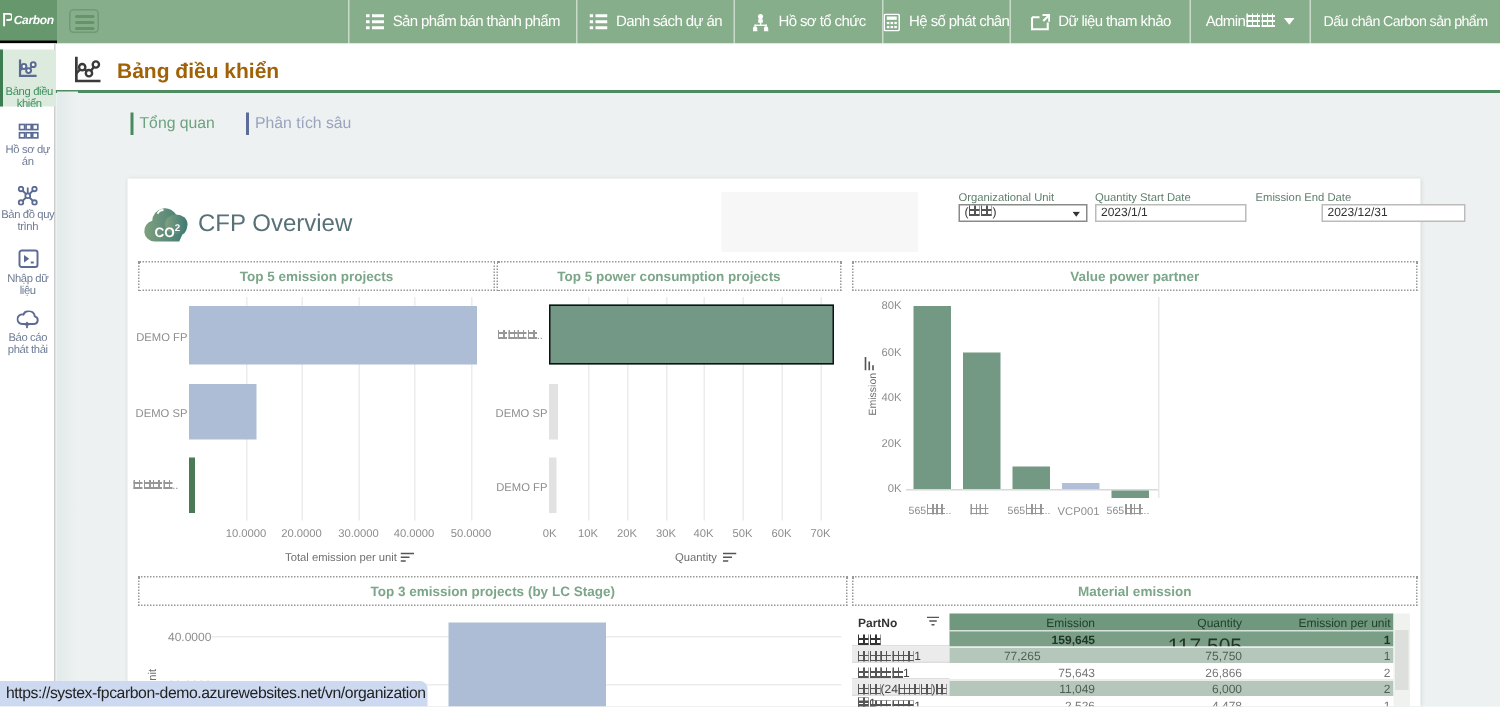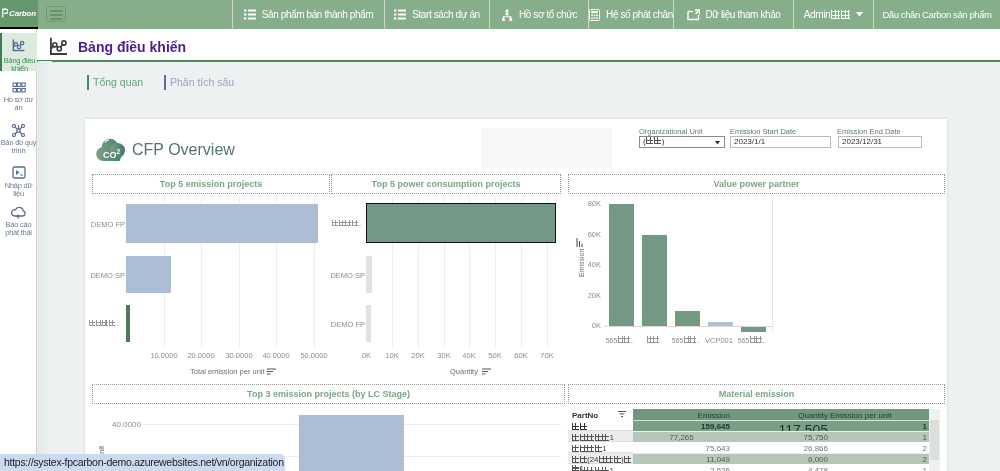--- a/index.html
+++ b/index.html
@@ -15,21 +15,21 @@
 #logoline{position:absolute;left:0;top:27px;width:38px;height:2px;background:#000}
 #burger{position:absolute;left:46px;top:6px;width:20px;height:16px;border-radius:3px;border:1px solid #6f9a74}
 #burger span{position:absolute;left:2.5px;width:13px;height:2px;background:#649468;border-radius:1px}
 #nav{position:absolute;left:0;top:0;width:1000px;height:29px;color:#fff;font-size:10px;letter-spacing:-0.4px}
 .nav-item{position:absolute;top:0;height:29px;display:flex;align-items:center;justify-content:center;gap:6px;white-space:nowrap}
 .nav-sep{position:absolute;top:0;width:1px;height:29px;background:rgba(255,255,255,.55)}
 .nav-item svg{flex:0 0 auto}
 
 #header{position:absolute;left:0;top:29px;width:1000px;height:31px;background:#fff}
 #greenline{position:absolute;left:0;top:60px;width:1000px;height:2px;background:#4d8b60}
-#htitle{position:absolute;left:78px;top:39px;font-size:14px;font-weight:bold;color:#4c1d95}
+#htitle{position:absolute;left:78px;top:39px;font-size:14px;font-weight:bold;color:#a16207}
 
 #sidebar{position:absolute;left:0;top:29px;width:37px;height:442px;background:#fff;border-right:1px solid #ccc}
 .sb-item{position:absolute;left:0;width:37px;text-align:center;font-size:7.5px;letter-spacing:-0.25px;line-height:7.5px;color:#6e7b94}
 .sb-sel{background:#dcebdd;border-left:2px solid #3e7d52;color:#3f8f5f}
 
 .tabbar{position:absolute;font-size:10.5px}
 .tbar{position:absolute;width:2px;height:15px}
 
 #card{position:absolute;left:85px;top:119px;width:862px;height:352px;background:#fff;box-shadow:0 0 3px rgba(0,0,0,.12)}
 .tbox{position:absolute;height:20px;border:1px dotted #999;color:#7ca689;font-size:9px;font-weight:bold;text-align:center;line-height:19px}
@@ -74,21 +74,21 @@
   <svg width="12" height="11" viewBox="0 0 12 11">
         <g fill="#fff">
           <rect x="0" y="0.5" width="2.4" height="2"></rect>
           <rect x="4" y="0.5" width="8" height="2"></rect>
           <rect x="0" y="4.5" width="2.4" height="2"></rect>
           <rect x="4" y="4.5" width="8" height="2"></rect>
           <rect x="0" y="8.5" width="2.4" height="2"></rect>
           <rect x="4" y="8.5" width="8" height="2"></rect>
         </g>
       </svg>
-  <span>Start sách dự án</span>
+  <span>Danh sách dự án</span>
     </div>
  <div class="nav-sep" style="left:489px"></div>
  <div class="nav-item" style="left:490px;width:98px">
   <svg width="12" height="12" viewBox="0 0 12 12">
         <g fill="#fff">
           <circle cx="6" cy="2" r="1.7"></circle>
           <rect x="4.5" y="3.8" width="3" height="2.4"></rect>
           <rect x="5.6" y="6" width="0.9" height="1.6"></rect>
           <rect x="2" y="7.4" width="8.2" height="0.9"></rect>
           <rect x="2" y="7.4" width="0.9" height="1.4"></rect>
@@ -221,24 +221,24 @@
 </svg>
 <div class="abs" style="left:132px;top:141px;font-size:16px;color:#587179">CFP Overview</div>
 
 <div class="abs" style="left:481px;top:128px;width:131px;height:40px;background:#f7f7f7"></div>
 
 <div class="flabel" style="left:639px;top:127px">Organizational Unit</div>
 <div class="finput" style="left:639px;top:136px;width:86px;border-color:#8a8a8a;font-size:8px">(<span class="zh" style="width:7px;height:7px;vertical-align:0"></span><span class="zh" style="width:7px;height:7px;vertical-align:0"></span>)
  <svg class="abs" style="right:4px;top:4px" width="5" height="3.5" viewBox="0 0 6 4">
         <path d="M0 0 L3 4 L6 0 Z" fill="#333"></path>
       </svg></div>
-<div class="flabel" style="left:730px;top:127px">Emission Start Date</div>
+<div class="flabel" style="left:730px;top:127px">Quantity Start Date</div>
 <div class="finput" style="left:730px;top:136px;width:101px">2023/1/1</div>
 <div class="flabel" style="left:837px;top:127px">Emission End Date</div>
-<div class="finput" style="left:838px;top:136px;width:84px">2023/12/31</div>
+<div class="finput" style="left:881px;top:136px;width:96px">2023/12/31</div>
 
 <div class="tbox" style="left:92px;top:174px;width:238px">Top 5 emission projects</div>
 <div class="tbox" style="left:331px;top:174px;width:230px">Top 5 power consumption projects</div>
 <div class="tbox" style="left:568px;top:174px;width:377px">Value power partner</div>
 <div class="tbox" style="left:92px;top:384px;width:473px">Top 3 emission projects (by LC Stage)</div>
 <div class="tbox" style="left:568px;top:384px;width:377px">Material emission</div>
 
 <div id="chart1">
  <div class="gridv" style="left:164px;top:198px;height:149px"></div>
  <div class="gridv" style="left:201px;top:198px;height:149px"></div>
@@ -331,21 +331,21 @@
 <div id="table">
  <div class="abs" style="left:568px;top:409px;width:65px;height:11px;font-size:8px;font-weight:bold;color:#333;padding:2px 0 0 4px">PartNo</div>
  <svg class="abs" style="left:618px;top:411px" width="8" height="7" viewBox="0 0 8 7">
         <g stroke="#555" stroke-width="1">
           <path d="M0 .5 H8 M1.5 3 H6.5 M3 5.5 H5"></path>
         </g>
       </svg>
  <div class="abs" style="left:633px;top:409px;width:296px;height:11px;background:#6f987f"></div>
  <div class="abs" style="left:633px;top:409px;width:99px;font-size:8px;color:#23402c;text-align:right;padding:2px 2px 0 0">Emission</div>
  <div class="abs" style="left:732px;top:409px;width:98px;font-size:8px;color:#23402c;text-align:right;padding:2px 2px 0 0">Quantity</div>
- <div class="abs" style="left:830px;top:409px;width:99px;font-size:8px;color:#23402c;text-align:left;padding:2px 2px 0 0">Emission per unit</div>
+ <div class="abs" style="left:830px;top:409px;width:99px;font-size:8px;color:#23402c;text-align:right;padding:2px 2px 0 0">Emission per unit</div>
 
  <div class="abs" style="left:568px;top:420px;width:65px;height:11px;border-bottom:1px solid #ddd;font-size:8px;color:#333;padding:2px 0 0 4px"><i class="zh" style="--c:#333"></i><i class="zh" style="--c:#333"></i></div>
  <div class="abs" style="left:633px;top:420px;width:296px;height:11px;background:#7b9e87"></div>
  <div class="abs" style="left:633px;top:420px;width:99px;font-size:8px;font-weight:bold;color:#1e3527;text-align:right;padding:2px 2px 0 0">159,645</div>
  <div class="abs" style="left:732px;top:420px;width:98px;font-size:14px;font-weight:normal;color:#1e3527;text-align:right;padding:2px 2px 12px 0">117,505</div>
  <div class="abs" style="left:830px;top:420px;width:99px;font-size:8px;font-weight:bold;color:#1e3527;text-align:right;padding:2px 2px 0 0">1</div>
 
  <div class="abs" style="left:568px;top:431px;width:65px;height:11px;background:#ebebeb;border-bottom:1px solid #ddd;font-size:8px;color:#444;padding:2px 0 0 4px"><i class="zh"></i><i class="zh"></i><i class="zh"></i><i class="zh"></i><i class="zh"></i>1</div>
  <div class="abs" style="left:633px;top:431px;width:296px;height:11px;background:#b5c7ba"></div>
  <div class="abs" style="left:633px;top:431px;width:99px;font-size:8px;color:#4f5f53;text-align:center;padding:2px 2px 0 0">77,265</div>

